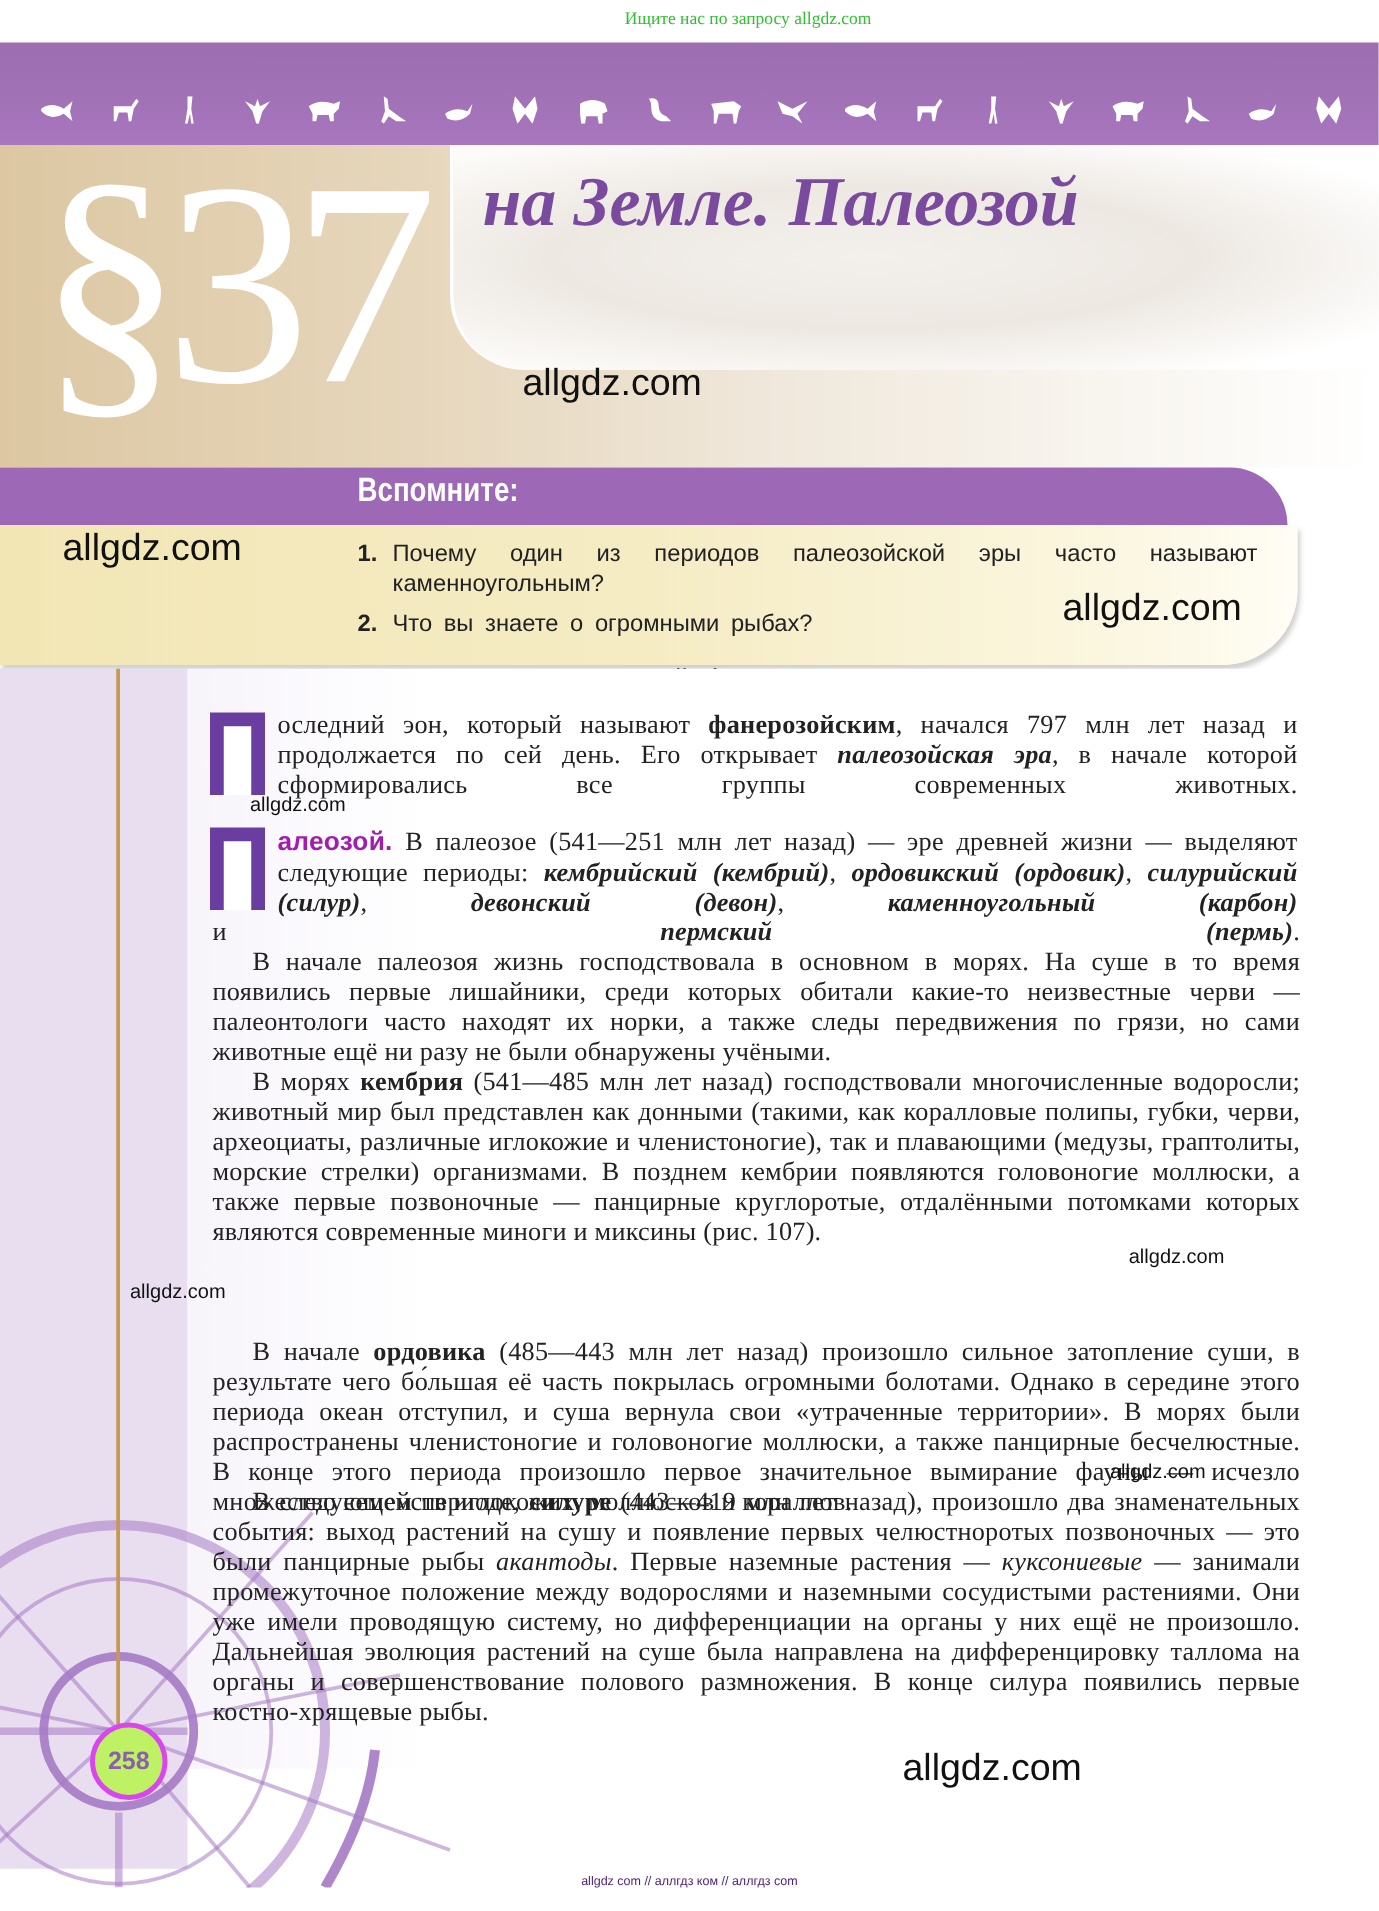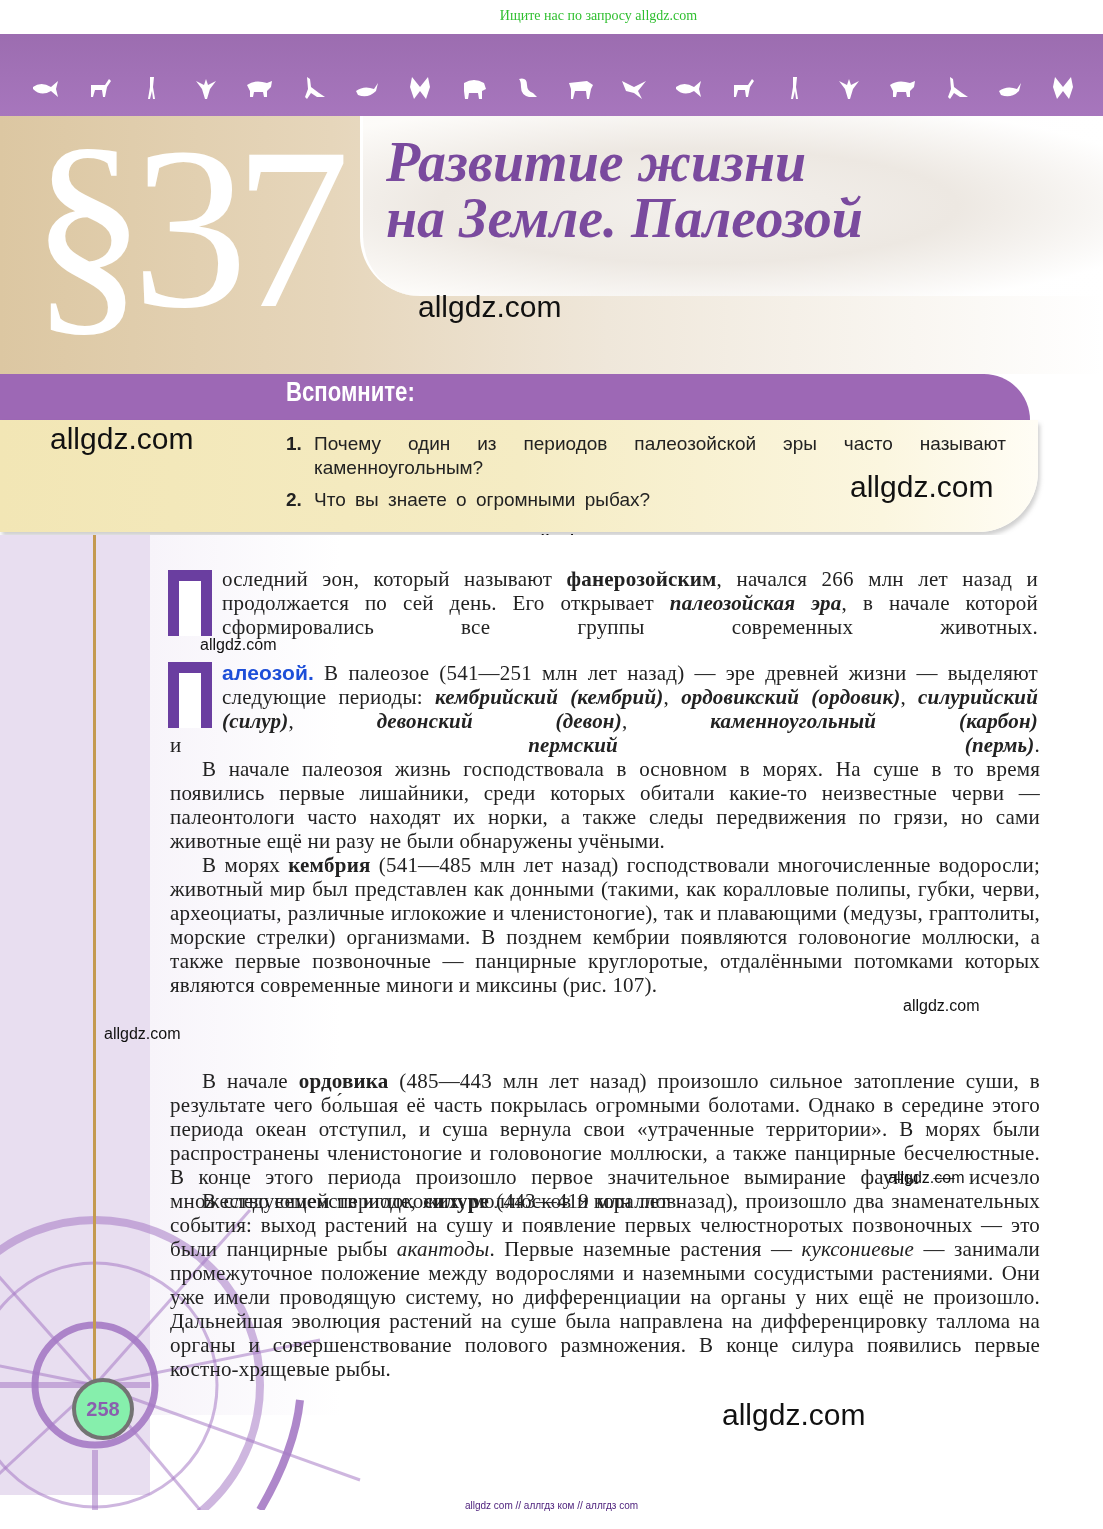--- a/index.html
+++ b/index.html
@@ -84,40 +84,40 @@
   }
   .main-bg {
     position: absolute; top: 535px; left: 150px; width: 953px; height: 880px;
     background: linear-gradient(90deg, #f7f4fa 0%, #ffffff 20%);
   }
   .decor {
     position: absolute; top: 1150px; left: 0; width: 700px; height: 360px;
   }
   .page-circle {
     position: absolute; top: 1378px; left: 72px; width: 54px; height: 54px;
-    border-radius: 50%; border: 4px solid #737373; background: #86efac;
+    border-radius: 50%; border: 4px solid #d946ef; background: #bef264;
     font-family: "Liberation Sans", sans-serif; font-weight: bold; font-size: 20px;
     color: #8a5fae; text-align: center; line-height: 54px;
   }
 
   .text-col {
     position: absolute; left: 170px; width: 870px;
     font-family: "Liberation Serif", serif; font-size: 21px; line-height: 24px;
     color: #222; text-align: justify; text-align-last: justify;
     letter-spacing: 0.2px;
   }
   .indent { text-indent: 32px; }
   .dropcap {
     position: absolute; width: 44px; height: 66px;
     background: #6a3ea0;
   }
   .dropcap::after {
     content: ""; position: absolute; left: 11px; top: 11px; width: 22px; height: 55px; background: #fff;
   }
-  .lead-word { font-family: "Liberation Sans", sans-serif; font-weight: bold; color: #1d4ed8; }
+  .lead-word { font-family: "Liberation Sans", sans-serif; font-weight: bold; color: #a21caf; }
   b { font-weight: bold; }
   .bi { font-weight: bold; font-style: italic; }
   .it { font-style: italic; }
 
   .bottom-watermark {
     position: absolute; top: 1500px; left: 0; width: 1103px; text-align: center;
     font-family: "Liberation Sans", sans-serif; font-size: 10px; color: #4a1d7a;
   }
 </style>
 </head>
@@ -227,21 +227,20 @@
           <path d="M14 10 L6 0 L4 10 L8 22 L14 14 L20 22 L24 10 L22 0 Z"></path>
         </svg>
       </span>
   </div>
 </div>
 
 <div class="header-zone"></div>
 <div class="paragraph-mark">§37</div>
 <div class="title-panel"></div>
 <div class="title-text">
-  <div>Развитие жизни</div>
   <div>на Земле. Палеозой</div>
 </div>
 <div class="wm wm-lg" style="top:290px; left:418px;">allgdz.com</div>
 
 <div class="recall-bar"></div>
 <div class="recall-title">Вспомните:</div>
 <div class="recall-body"></div>
 <div class="wm wm-lg" style="top:422px; left:50px;">allgdz.com</div>
 <div class="recall-list">
   <div class="recall-item">
@@ -273,21 +272,21 @@
     <line x1="-10" y1="235" x2="150" y2="235" stroke-width="6"></line>
     <line x1="95" y1="300" x2="95" y2="360" stroke-width="6"></line>
     <path d="M260 360 Q295 300 300 250" stroke-width="8" stroke-opacity="0.9"></path>
   </g>
 </svg>
 <div class="gold-line"></div>
 <div class="page-circle">258</div>
 
 <div class="dropcap" style="top:570px; left:168px;"></div>
 <div class="text-col" style="top:567px; left:222px; width:816px;">
-  <span>оследний эон, который называют </span><b>фанерозойским</b><span>, начался 266 млн лет назад и продолжается по сей день. Его открывает </span><span class="bi">палеозойская эра</span><span>, в начале которой сформировались все группы современных животных.</span>
+  <span>оследний эон, который называют </span><b>фанерозойским</b><span>, начался 797 млн лет назад и продолжается по сей день. Его открывает </span><span class="bi">палеозойская эра</span><span>, в начале которой сформировались все группы современных животных.</span>
 </div>
 <div class="wm wm-sm" style="top:636px; left:200px;">allgdz.com</div>
 
 <div class="dropcap" style="top:662px; left:168px;"></div>
 <div class="text-col" style="top:661px; left:222px; width:816px;">
   <span class="lead-word">алеозой.</span><span> В палеозое (541—251 млн лет назад) — эре древней жизни — выделяют следующие периоды: </span><span class="bi">кембрийский (кембрий)</span>, <span class="bi">ордовикский (ордовик)</span>, <span class="bi">силурийский (силур)</span>, <span class="bi">девонский (девон)</span>, <span class="bi">каменноугольный (карбон)</span>
 </div>
 <div class="text-col last" style="top:733px;">
   <span> и </span><span class="bi">пермский (пермь)</span>.
 </div>

